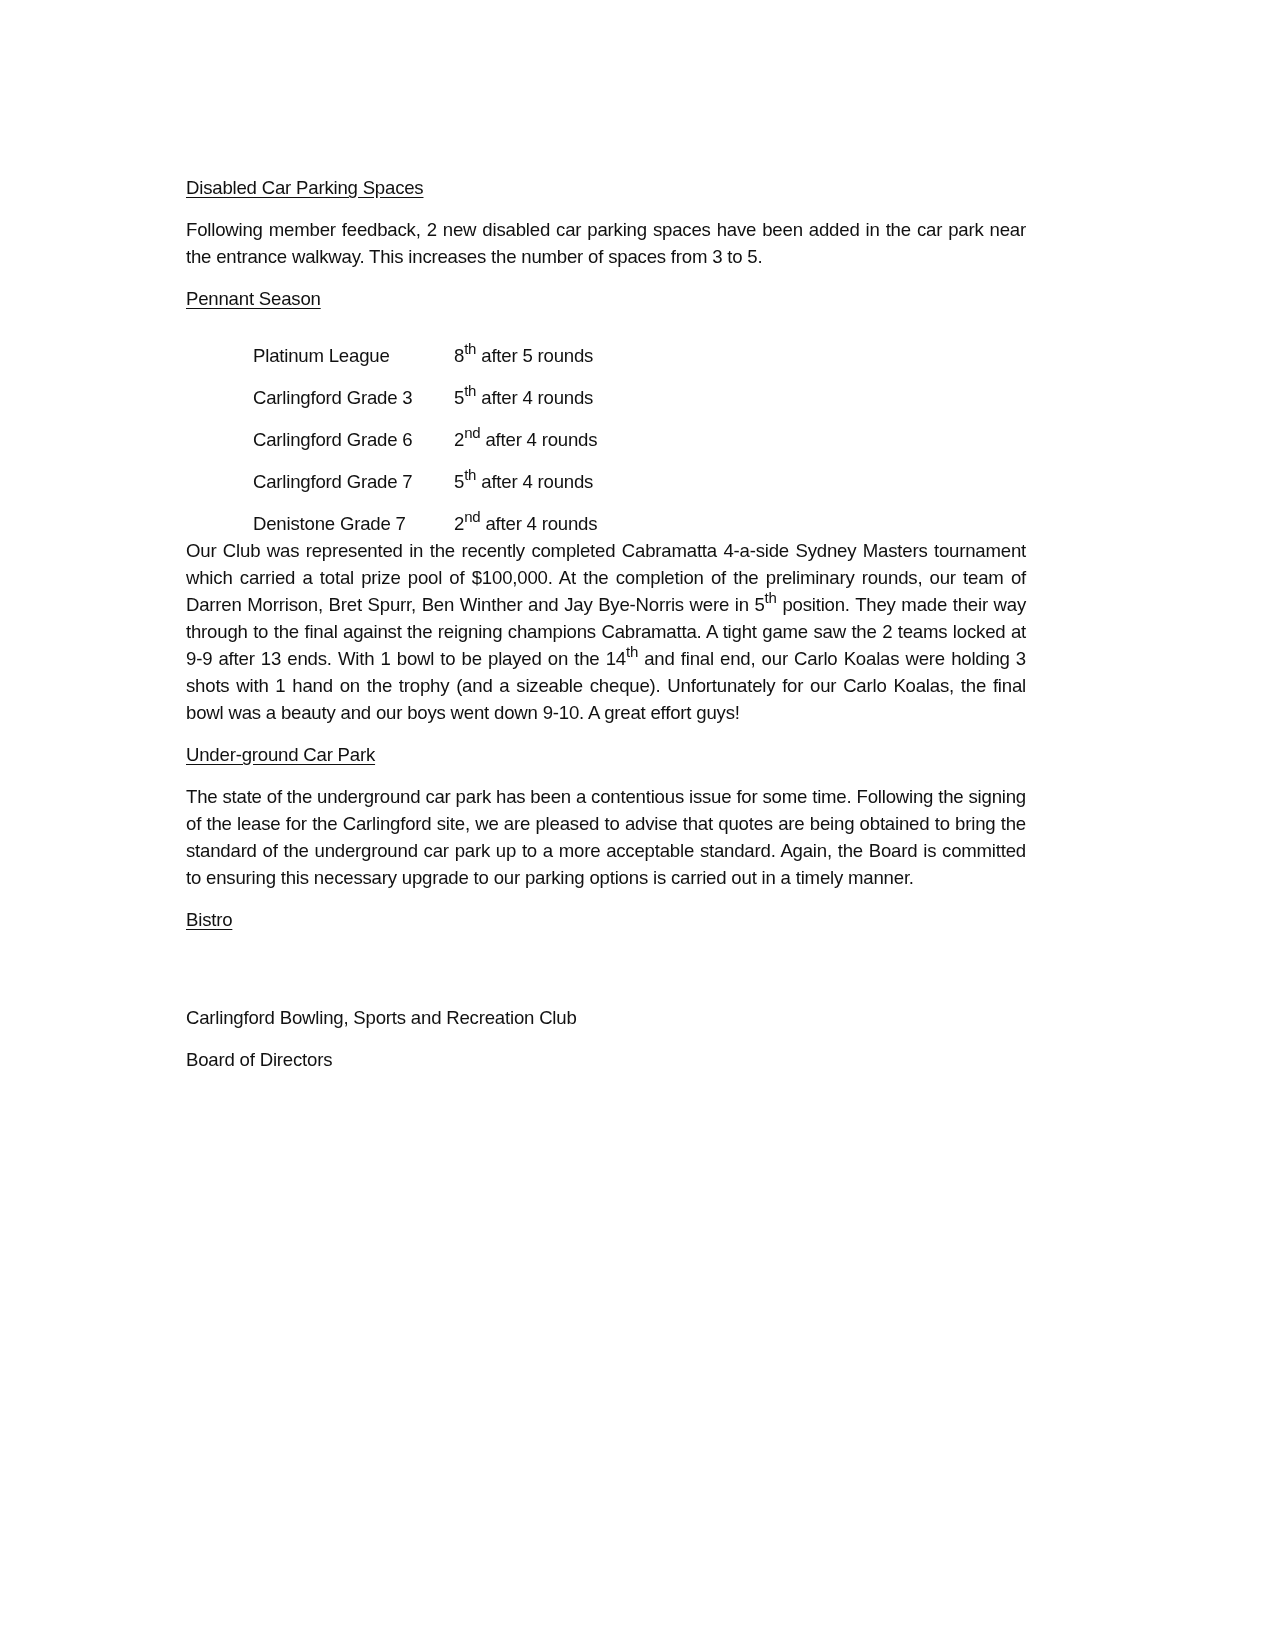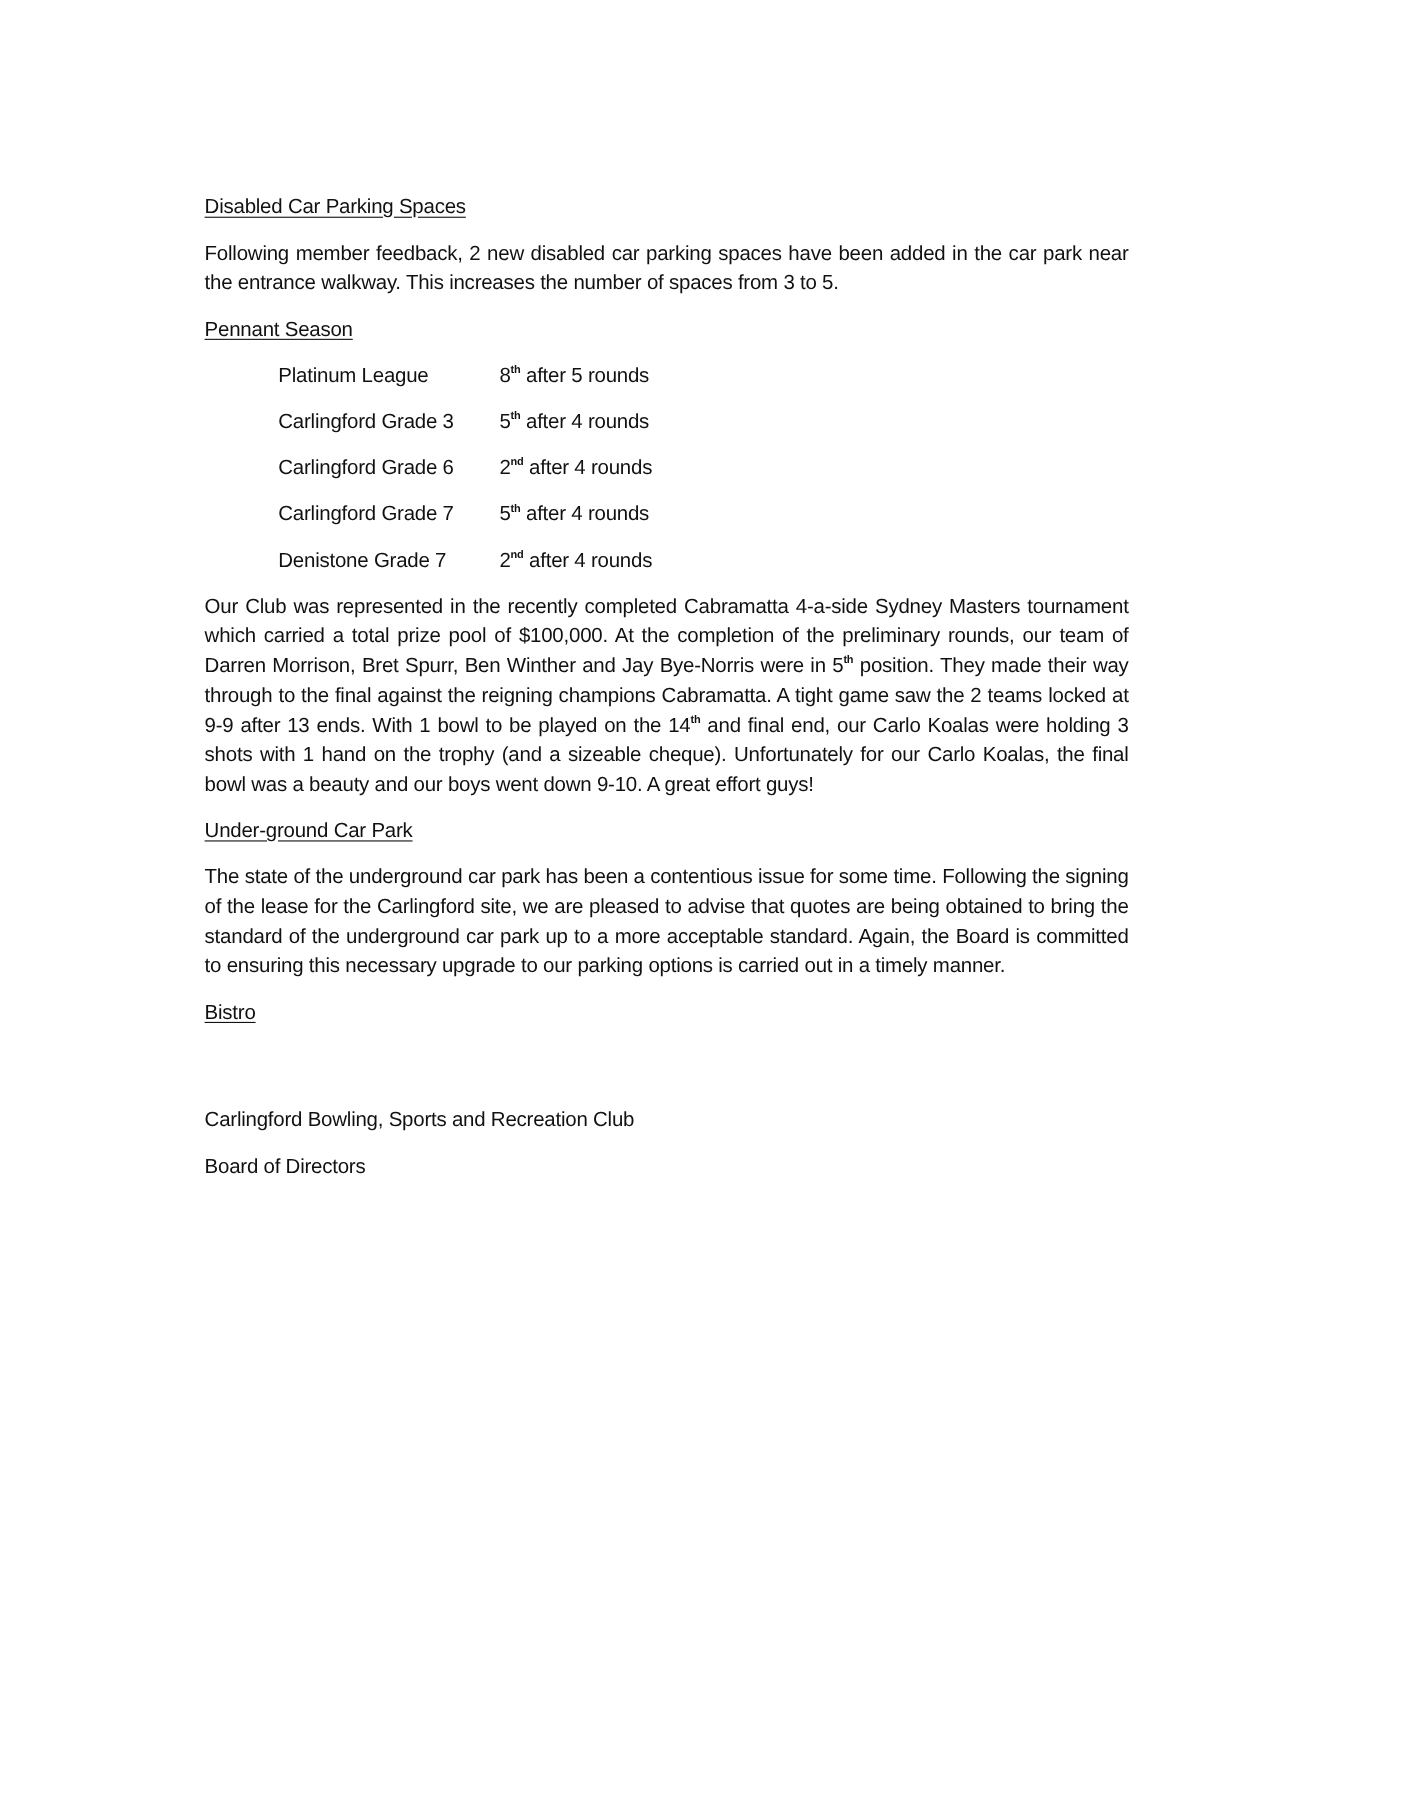--- a/index.html
+++ b/index.html
@@ -36,31 +36,30 @@
       text-align: justify;
     }
     .standings {
       margin: 0 0 0 67px;
       padding: 0;
       list-style: none;
     }
     .standings li {
       display: flex;
       height: 42px;
-      align-items: flex-start;
+      align-items: flex-end;
     }
     .standings .team {
       width: 201px;
     }
     .standings .pos sup,
     .para sup {
-      font-size: 10px;
+      font-size: 15px;
       line-height: 0;
       vertical-align: 8px;
-      font-weight: bold;
     }
     .section { display: block; }
     .sig-gap { height: 56px; }
     .sig-line { margin: 0 0 15px 0; }
   </style>
 </head>
 <body>
 
 <div class="page">
 

